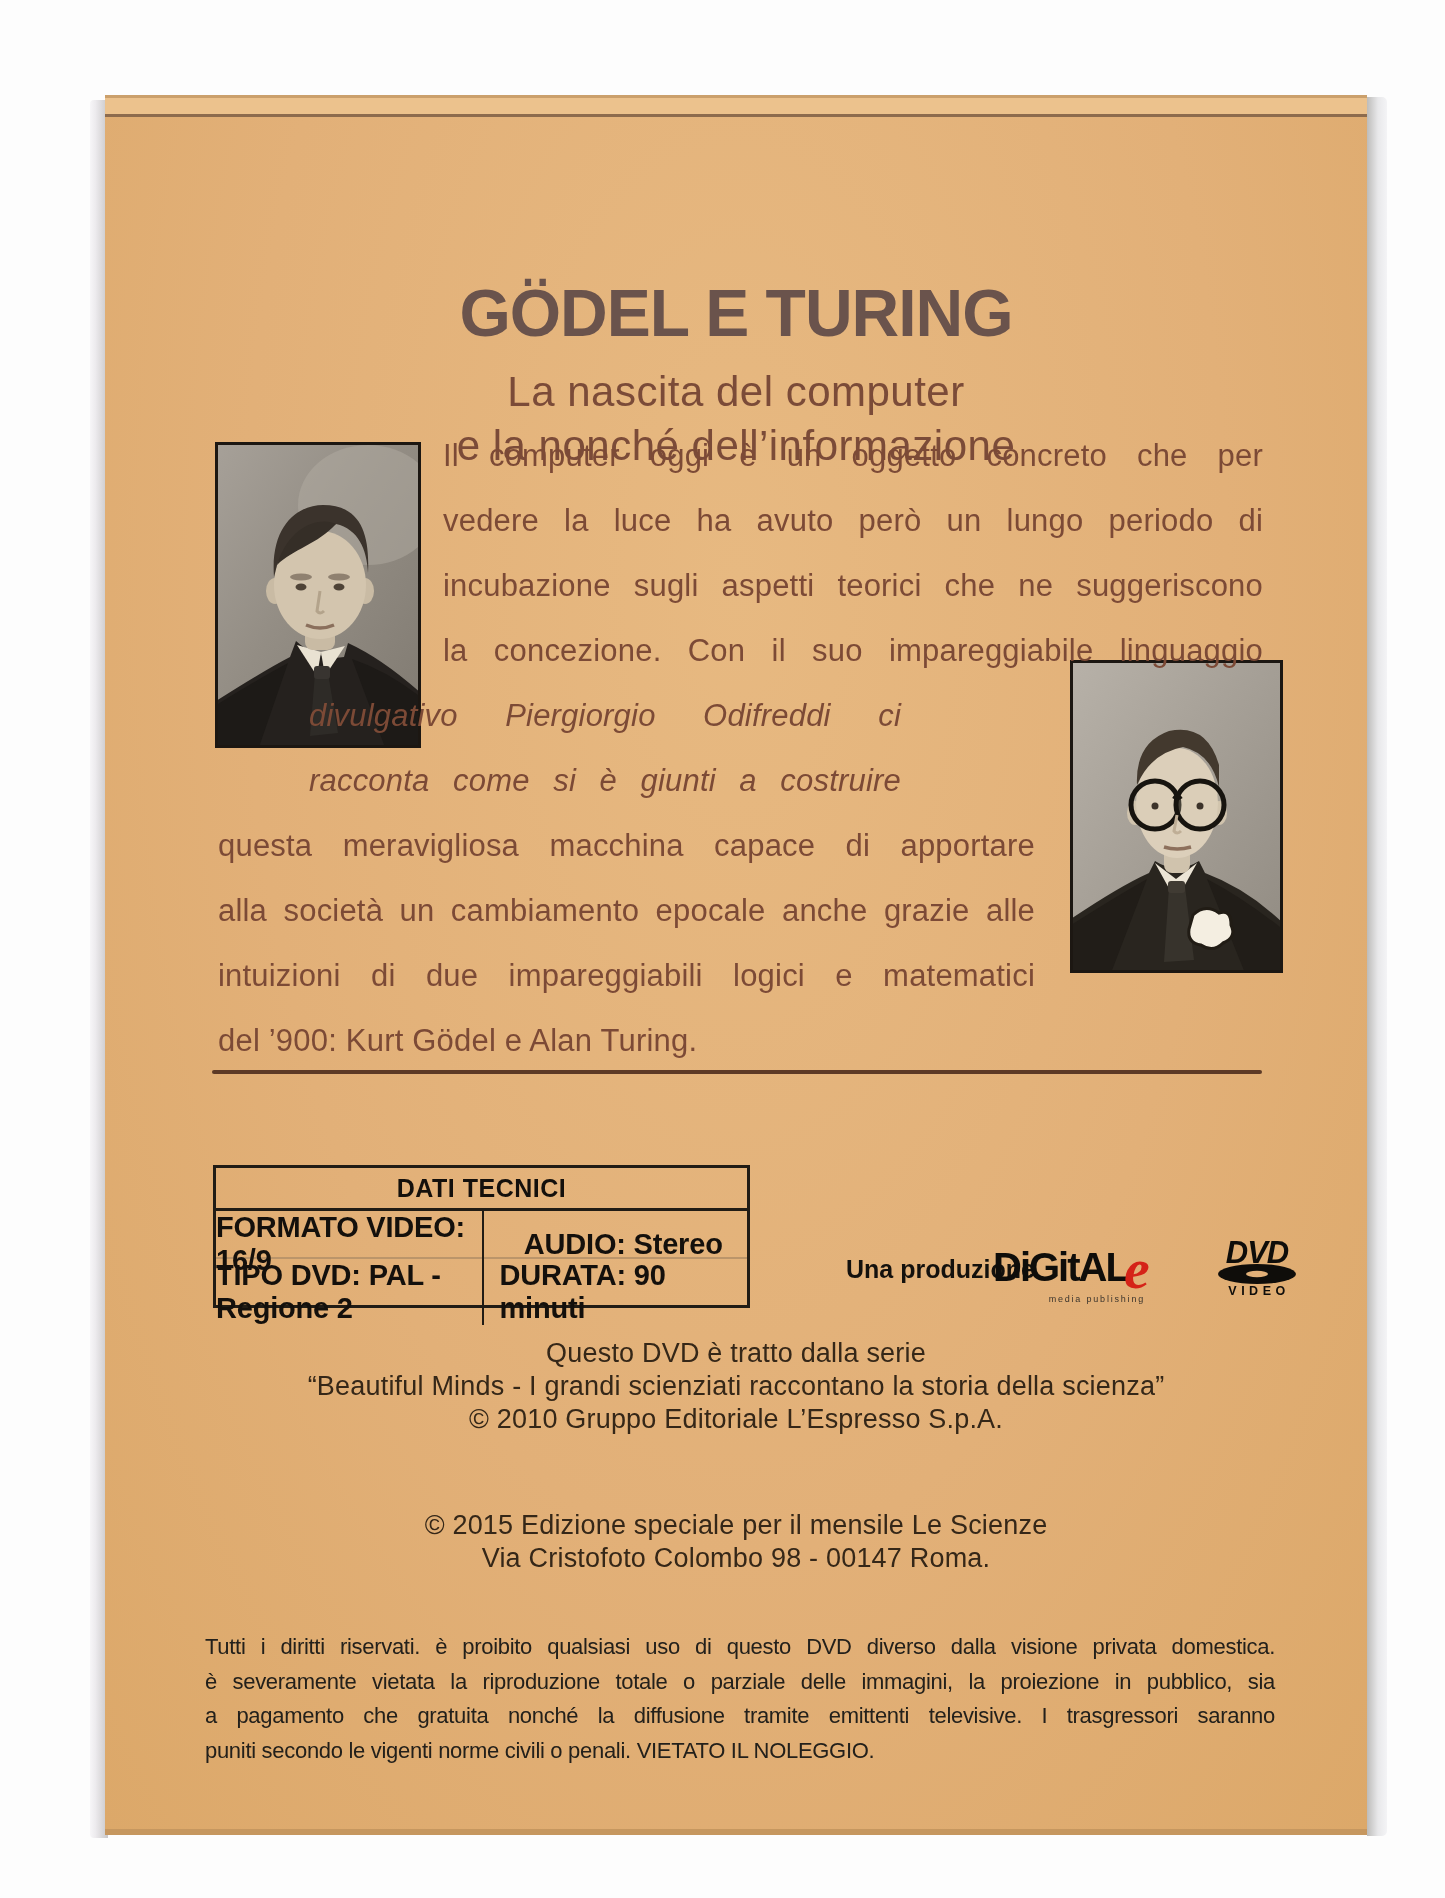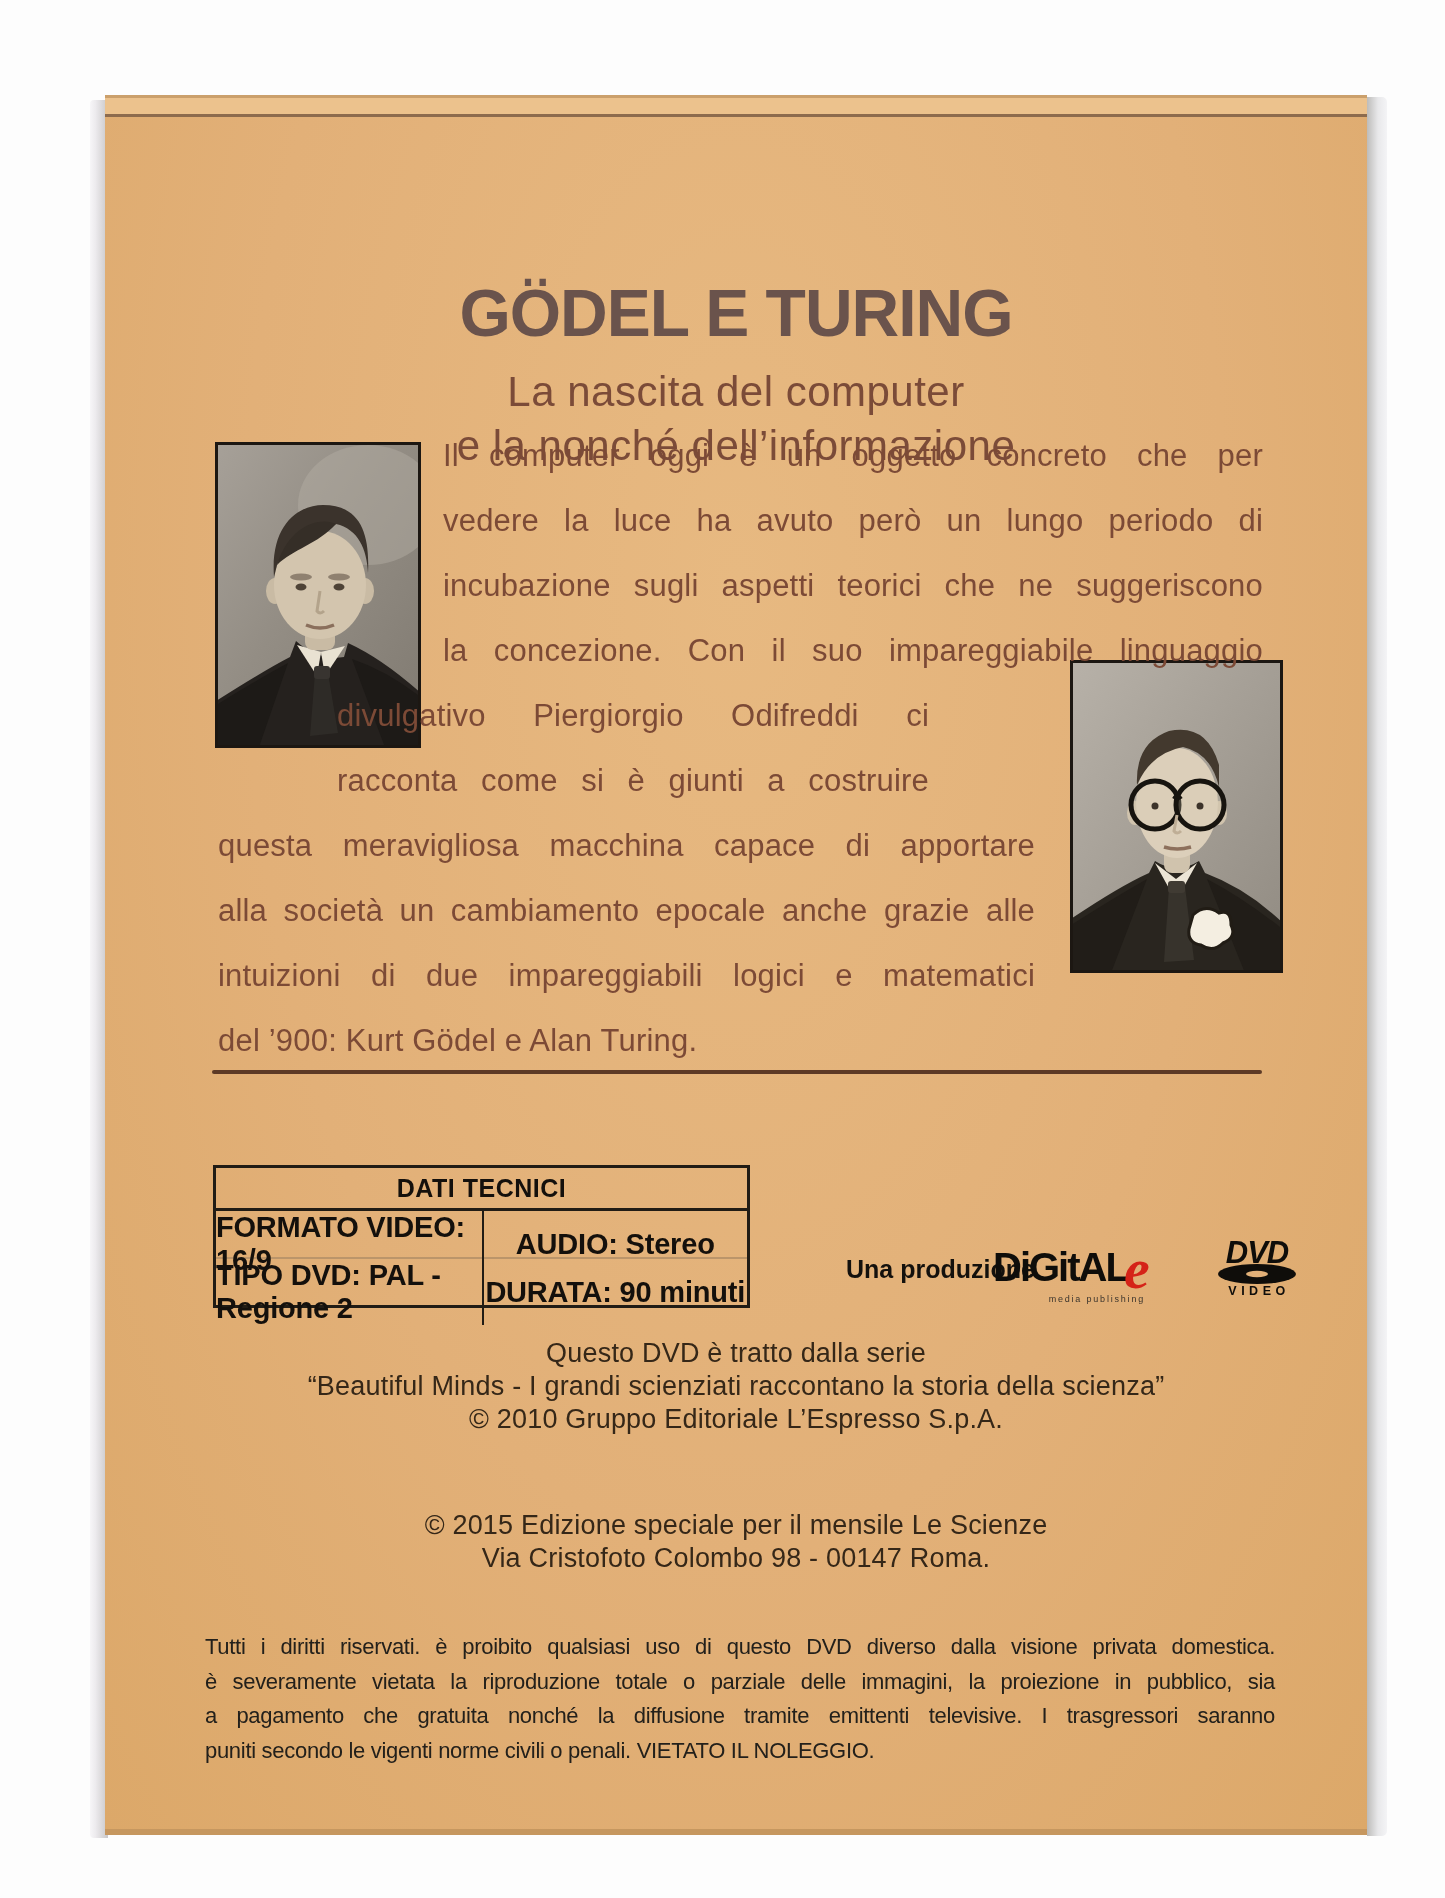--- a/index.html
+++ b/index.html
@@ -26,37 +26,37 @@
   
   .photo{position:absolute;border:3px solid #1c1712;box-sizing:content-box;display:block;}
   #turing-photo{left:110px;top:347px;}
   #godel-photo{left:965px;top:565px;}
 
   
   #desc{position:absolute;left:113px;top:328px;width:1045px;color:#7c4a36;
     font-size:31px;letter-spacing:.2px;}
   .pl{height:65px;line-height:65px;text-align:justify;text-align-last:justify;}
   .pl.i {margin-left:225px;width:820px;}
-  .pl.in{margin-left:119px;width:592px;}
+  .pl.in{margin-left:91px;width:592px;font-style:italic;}
   .pl.f {margin-left:0;width:817px;}
   .pl.last{margin-left:0;width:auto;text-align:left;text-align-last:left;}
 
   
   #rule{position:absolute;left:107px;top:975px;width:1050px;height:4px;background:#5d3a26;border-radius:2px;}
 
   
   #tech{position:absolute;left:108px;top:1070px;width:537px;border:3px solid #211c15;
     box-sizing:border-box;color:#14100c;}
   #tech .thead{height:40px;line-height:40px;text-align:center;font-size:25px;font-weight:bold;
     letter-spacing:.5px;border-bottom:3px solid #211c15;}
   #tech .trow{display:grid;grid-template-columns:1fr 1fr;height:46px;}
   #tech .trow + .trow{border-top:2px solid #bb956a;}
   #tech .tcell{display:flex;align-items:center;justify-content:center;
     font-size:29px;font-weight:bold;letter-spacing:-.2px;}
-  #tech .tcell.c2{border-left:2px solid #211c15;}
+  #tech .tcell.c2{border-left:2px solid #211c15;padding-left:16px;}
 
   
   #production{position:absolute;left:741px;top:1160px;font-size:25px;font-weight:bold;color:#14110d;}
   #digitale{position:absolute;left:888px;top:1140px;width:170px;}
   #digitale .brand{font-size:40px;font-weight:bold;letter-spacing:-2px;color:#0f0d0a;}
   #digitale .brand-e{font-family:"Liberation Serif",serif;font-style:italic;font-weight:bold;
     font-size:58px;color:#d52318;margin-left:-4px;vertical-align:-7px;}
   #digitale .brand-sub{font-size:9px;letter-spacing:1.8px;color:#3b342c;text-align:right;
     margin-top:-8px;padding-right:18px;}
   #dvdlogo{position:absolute;left:1098px;top:1140px;}

